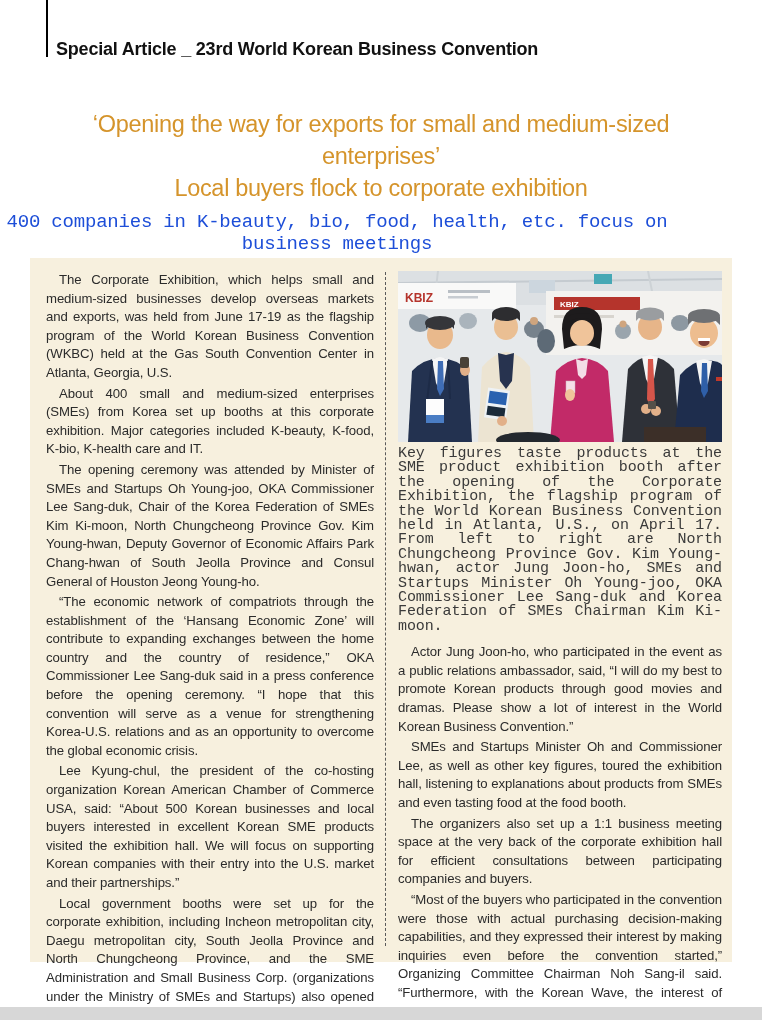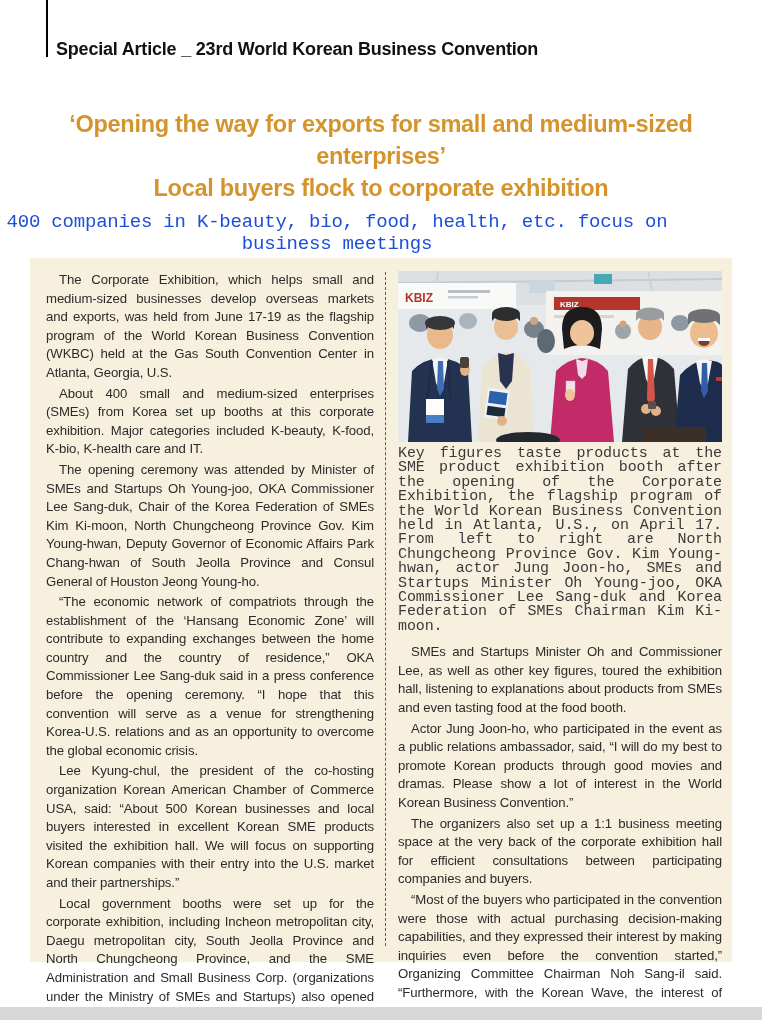--- a/index.html
+++ b/index.html
@@ -4,21 +4,21 @@
 <style>
   html,body{margin:0;padding:0;background:#fff;}
   .page{position:relative;width:762px;height:1020px;background:#ffffff;overflow:hidden;
         font-family:"Liberation Sans",sans-serif;}
   
   .kicker-rule{position:absolute;left:46px;top:0;width:2px;height:57px;background:#000;}
   .kicker{position:absolute;left:56px;top:39px;font-size:18px;font-weight:bold;color:#111;
           letter-spacing:-0.2px;white-space:nowrap;}
   
   .headline{position:absolute;left:31px;top:108px;width:700px;text-align:center;
-            color:#d5942b;font-weight:bold;font-size:23.5px;line-height:32px;letter-spacing:-0.3px;}
+            color:#d5942b;font-weight:normal;font-size:23.5px;line-height:32px;letter-spacing:-0.3px;}
   .subtitle{position:absolute;left:0;top:211px;width:674px;text-align:center;
             font-family:Liberation Mono, monospace;font-size:19px;color:#1d4ed8;letter-spacing:-0.2px;}
   
   .content-box{position:absolute;left:30px;top:258px;width:702px;height:704px;background:#f7f0de;}
   .col-left{position:absolute;left:16px;top:13px;width:328px;}
   .col-divider{position:absolute;left:355px;top:14px;height:674px;width:0;border-left:1px dashed #5a5a5a;}
   .col-right{position:absolute;left:368px;top:13px;width:324px;}
   p.body{font-size:13.2px;line-height:18.6px;text-align:justify;color:#2b2b2b;
          text-indent:13px;margin:0 0 2px 0;letter-spacing:-0.1px;}
   .photo{display:block;width:324px;height:171px;}
@@ -152,22 +152,22 @@
           <path d="M290 54 Q306 36 322 54 L322 46 Q306 38 290 46 Z" fill="#6e7073"></path>
           <ellipse cx="306" cy="45" rx="16" ry="7" fill="#6e7073"></ellipse>
         </g>
 
         <ellipse cx="130" cy="169" rx="32" ry="8" fill="#23282e"></ellipse>
         <rect x="246" y="156" width="62" height="15" fill="#3c2f28"></rect>
       </svg>
 
       <div class="caption">Key figures taste products at the SME product exhibition booth after the opening of the Corporate Exhibition, the flagship program of the World Korean Business Convention held in Atlanta, U.S., on April 17. From left to right are North Chungcheong Province Gov. Kim Young-hwan, actor Jung Joon-ho, SMEs and Startups Minister Oh Young-joo, OKA Commissioner Lee Sang-duk and Korea Federation of SMEs Chairman Kim Ki-moon.</div>
 
+      <p class="body">Actor Jung Joon-ho, who participated in the event as a public relations ambassador, said, “I will do my best to promote Korean products through good movies and dramas. Please show a lot of interest in the World Korean Business Convention.”</p>
       <p class="body">SMEs and Startups Minister Oh and Commissioner Lee, as well as other key figures, toured the exhibition hall, listening to explanations about products from SMEs and even tasting food at the food booth.</p>
-      <p class="body">Actor Jung Joon-ho, who participated in the event as a public relations ambassador, said, “I will do my best to promote Korean products through good movies and dramas. Please show a lot of interest in the World Korean Business Convention.”</p>
       <p class="body">The organizers also set up a 1:1 business meeting space at the very back of the corporate exhibition hall for efficient consultations between participating companies and buyers.</p>
       <p class="body"><span>“Most of the buyers who participated in the convention were those with actual purchasing decision-making capabilities, and they expressed their interest by making inquiries even before the convention started,” Organizing Committee Chairman Noh Sang-il said. “Furthermore, with the Korean Wave, the interest of mainstream consumers is higher than ever, so export contracts worth $1 billion will be signed at the convention.”</span></p>
     </div>
   </div>
 
 
   <div class="bottom-bar"></div>
 </div>
 
 </body></html>

